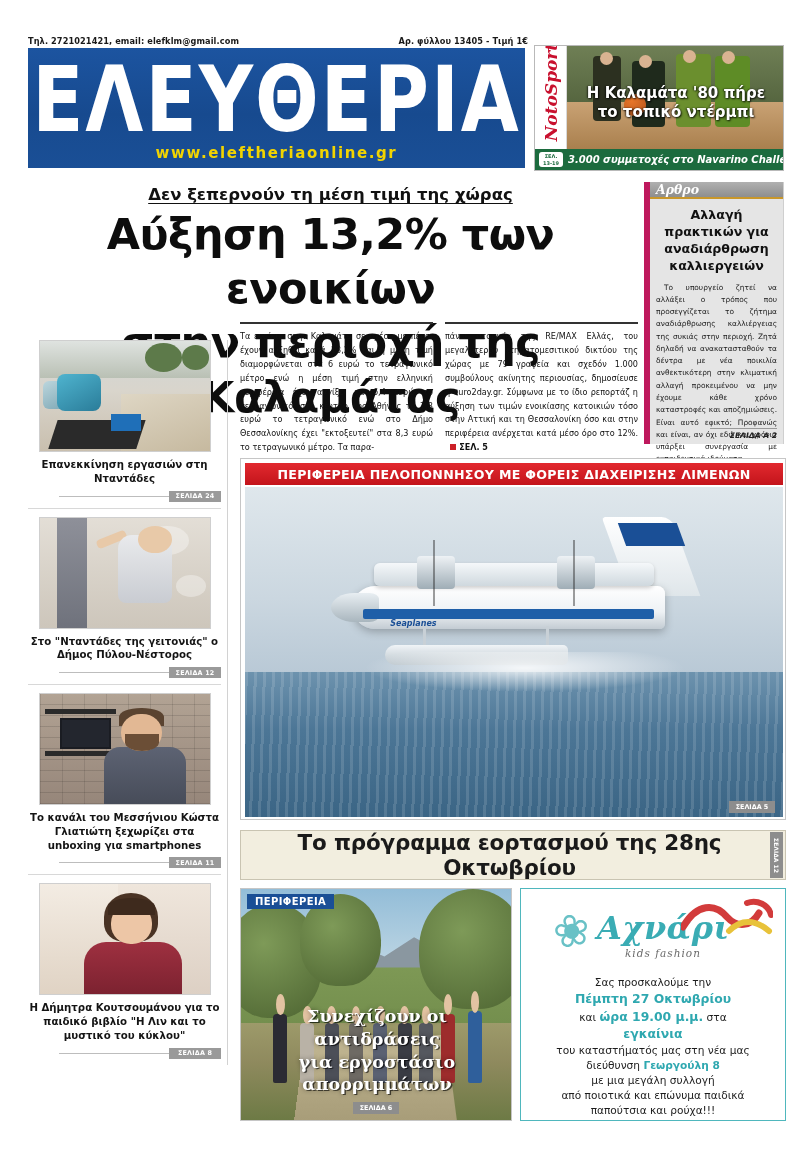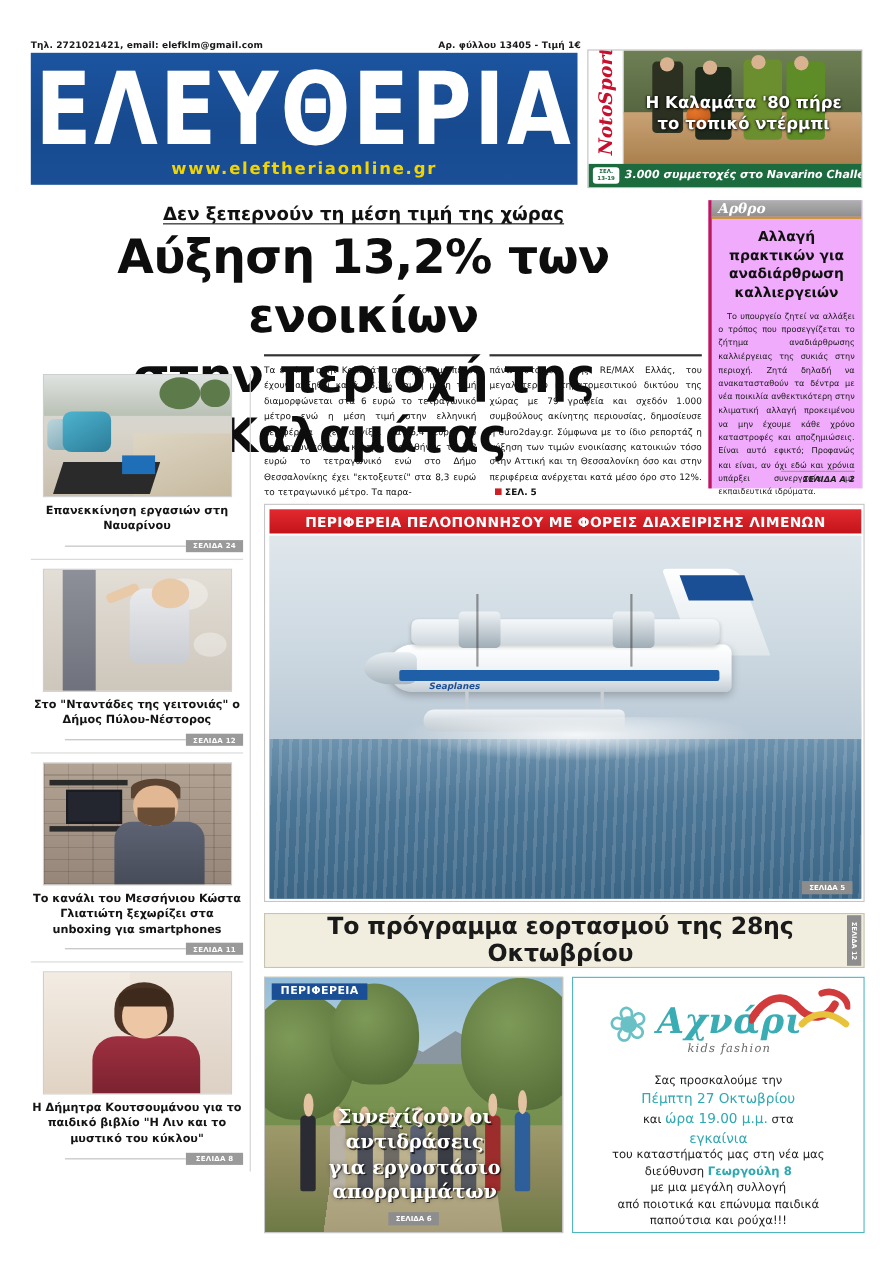--- a/index.html
+++ b/index.html
@@ -227,23 +227,23 @@
     position: absolute;
     background: #333;
     height: 2px;
   }
 
   
   .arthro {
     position: absolute;
     left: 644px; top: 182px;
     width: 140px; height: 262px;
-    border-left: 3px solid #be185d;
+    border-left: 6px solid #be185d;
     border-right: 1px solid #cfcfcf;
-    background: #f0abfc;
+    background: #e5e5e5;
     padding: 0 6px;
   }
   .arthro-head {
     height: 17px;
     background: linear-gradient(180deg,#b0b0b0 0%, #8e8e8e 100%);
     border-bottom: 2px solid #c9972a;
     color: #ffffff;
     font-family: "DejaVu Serif", serif;
     font-style: italic;
     font-weight: bold;
@@ -644,21 +644,21 @@
     width: 92px; height: 44px;
   }
   .ad-body {
     text-align: center;
     font-size: 10.6px;
     line-height: 1.42;
     color: #1c1c1c;
     margin-top: 2px;
   }
   .ad-body .hl { color: #2fa8b0; font-weight: bold; }
-  .ad-body .big { font-size: 12.4px; font-weight: normal; color: #2fa8b0; }
+  .ad-body .big { font-size: 12.4px; font-weight: bold; color: #2fa8b0; }
 </style>
 </head>
 <body>
 
 <div class="page">
 
   <div class="topline">
     <span>Τηλ. 2721021421, email: elefklm@gmail.com</span>
     <span class="right">Αρ. φύλλου 13405 - Τιμή 1€</span>
   </div>
@@ -731,21 +731,21 @@
       <div class="teaser-photo ph-road">
         <div class="bld"></div>
         <div class="tree" style="left:62%;top:2%;width:22%;height:26%;"></div>
         <div class="tree" style="left:84%;top:4%;width:16%;height:22%;"></div>
         <div class="pave"></div>
         <div class="trench"></div>
         <div class="mixer2"></div>
         <div class="mixer"></div>
         <div class="bluebox"></div>
       </div>
-      <div class="teaser-cap">Επανεκκίνηση εργασιών στη Ναυαρίνου</div>
+      <div class="teaser-cap">Επανεκκίνηση εργασιών στη Νταντάδες</div>
       <div class="page-tag">ΣΕΛΙΔΑ 24</div>
     </div>
 
     <div class="teaser">
       <div class="teaser-photo ph-child">
         <div class="bokeh" style="left:62%;top:8%;width:26%;height:26%;"></div>
         <div class="bokeh" style="left:80%;top:52%;width:18%;height:20%;"></div>
         <div class="leg"></div>
         <div class="arm"></div>
         <div class="kid"></div>

